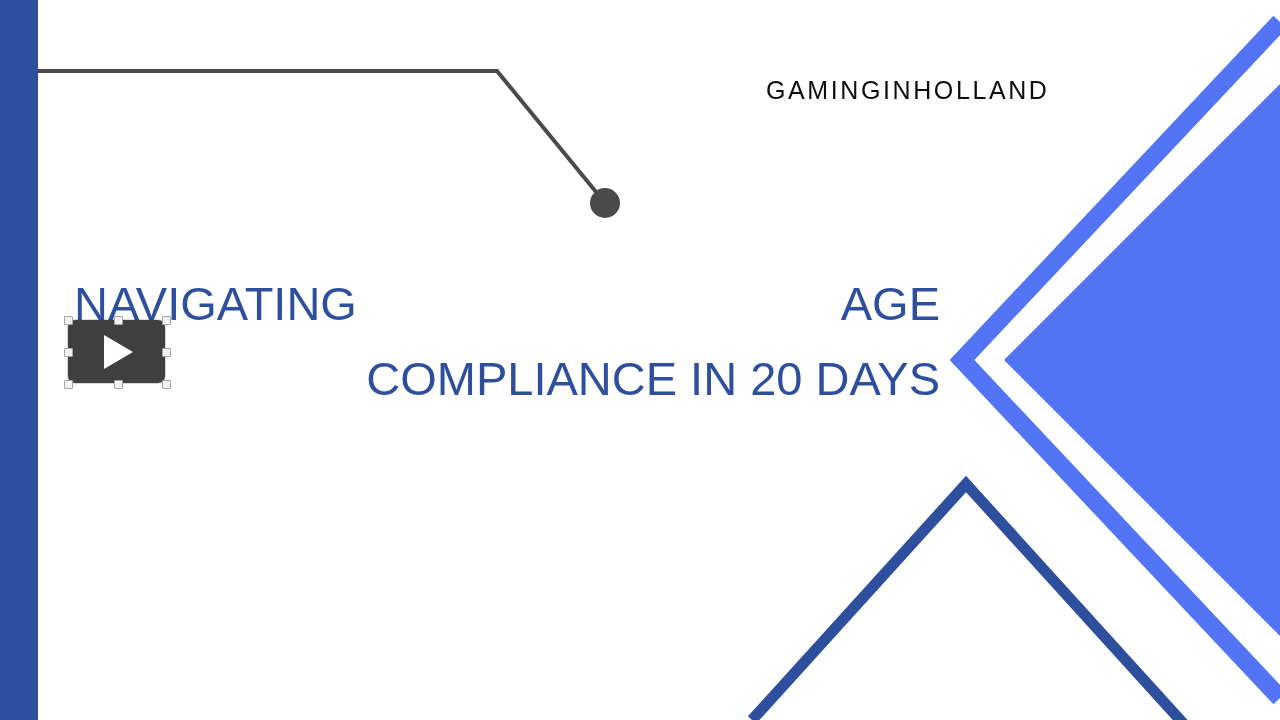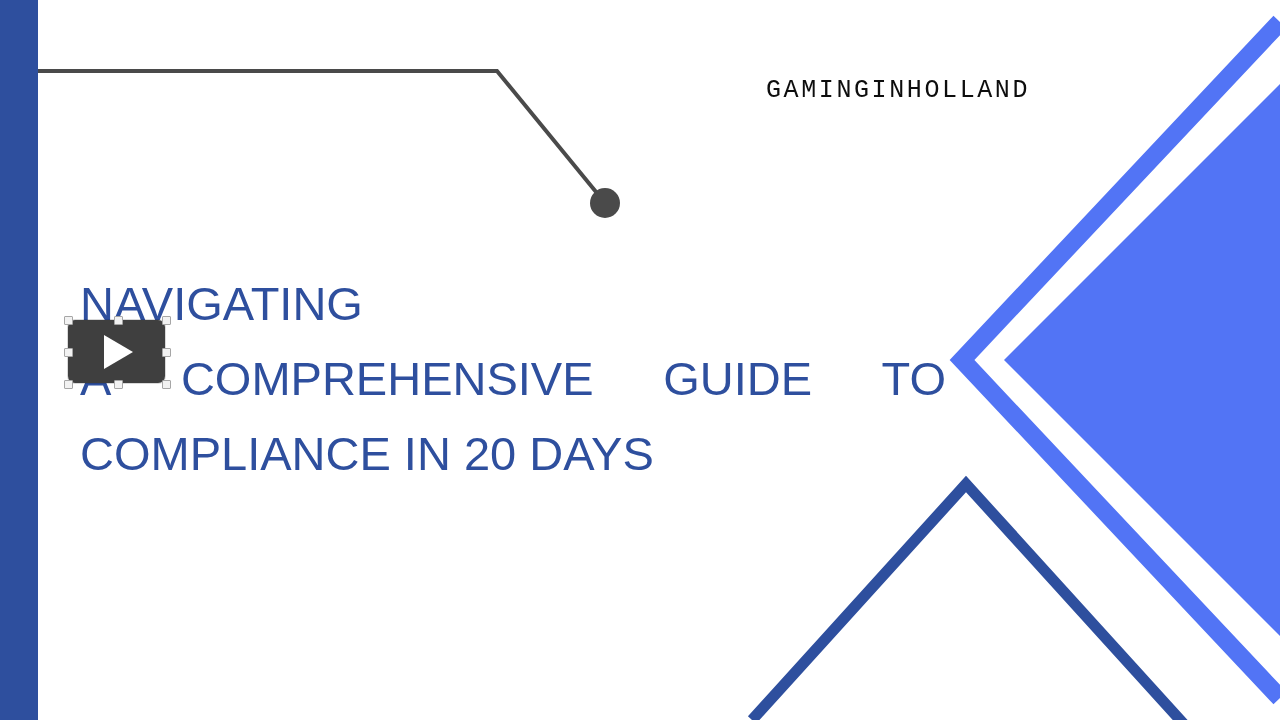--- a/index.html
+++ b/index.html
@@ -49,29 +49,29 @@
   
   .brand {
     position: absolute;
     left: 766px;
     top: 76px;
     font-size: 25px;
     letter-spacing: 2.6px;
     color: #0d0d0d;
     font-weight: 400;
     white-space: nowrap;
-    font-family: Liberation Mono, monospace;
   }
 
   
   .title-block {
     position: absolute;
-    left: 80px;
+    left: 74px;
     top: 266px;
     width: 866px;
+    text-align: right;
   }
   .title-line {
     font-size: 47px;
     line-height: 75px;
     color: #2E4F9E;
     font-weight: 400;
     white-space: nowrap;
   }
   .title-line.justify {
     display: flex;
@@ -142,26 +142,21 @@
   <svg class="deco-svg" viewBox="0 0 1280 720">
     <polyline points="38,71 497,71 601,198" fill="none" stroke="#4A4A4A" stroke-width="4"></polyline>
     <circle cx="605" cy="203" r="15" fill="#4A4A4A"></circle>
   </svg>
 
   <div class="brand">GAMINGINHOLLAND</div>
 
   <div class="title-block">
     <div class="title-line justify">
       <span>NAVIGATING</span>
-    </div>
-    <div class="title-line justify">
-      <span>A</span>
-      <span>COMPREHENSIVE</span>
-      <span>GUIDE</span>
-      <span>TO</span>
+      <span>AGE</span>
     </div>
     <div class="title-line">COMPLIANCE IN 20 DAYS</div>
   </div>
 
   <div class="video-object">
     <div class="video-plate"></div>
     <div class="play-triangle"></div>
     <div class="handle h-tl"></div>
     <div class="handle h-tm"></div>
     <div class="handle h-tr"></div>

